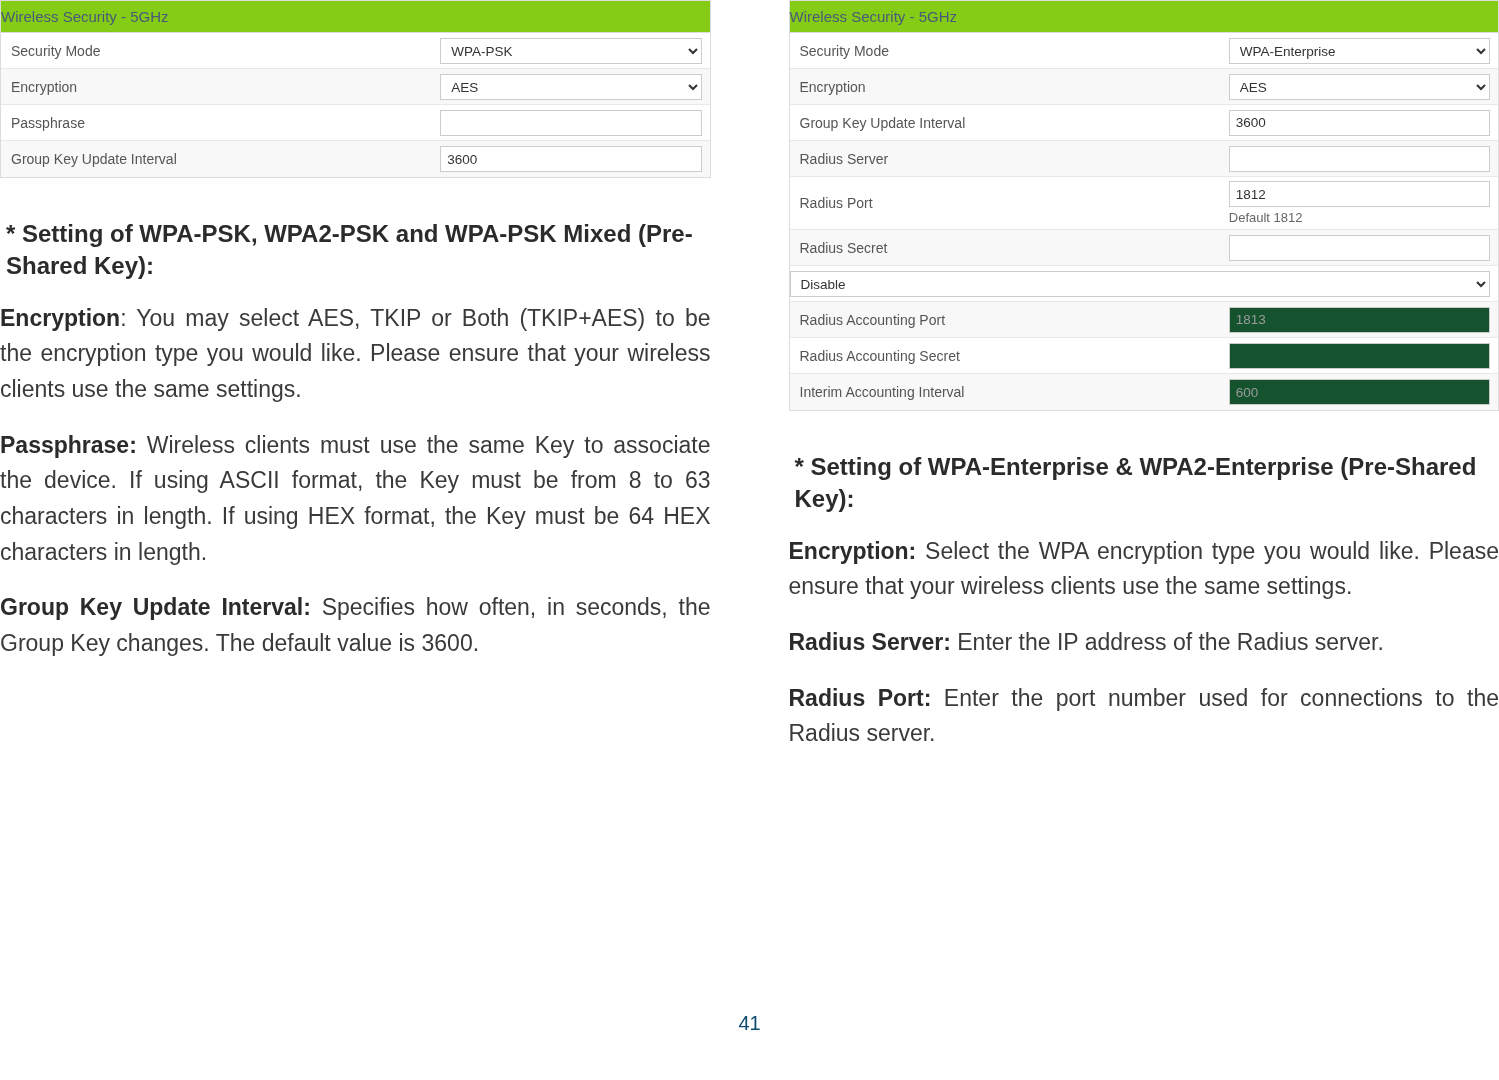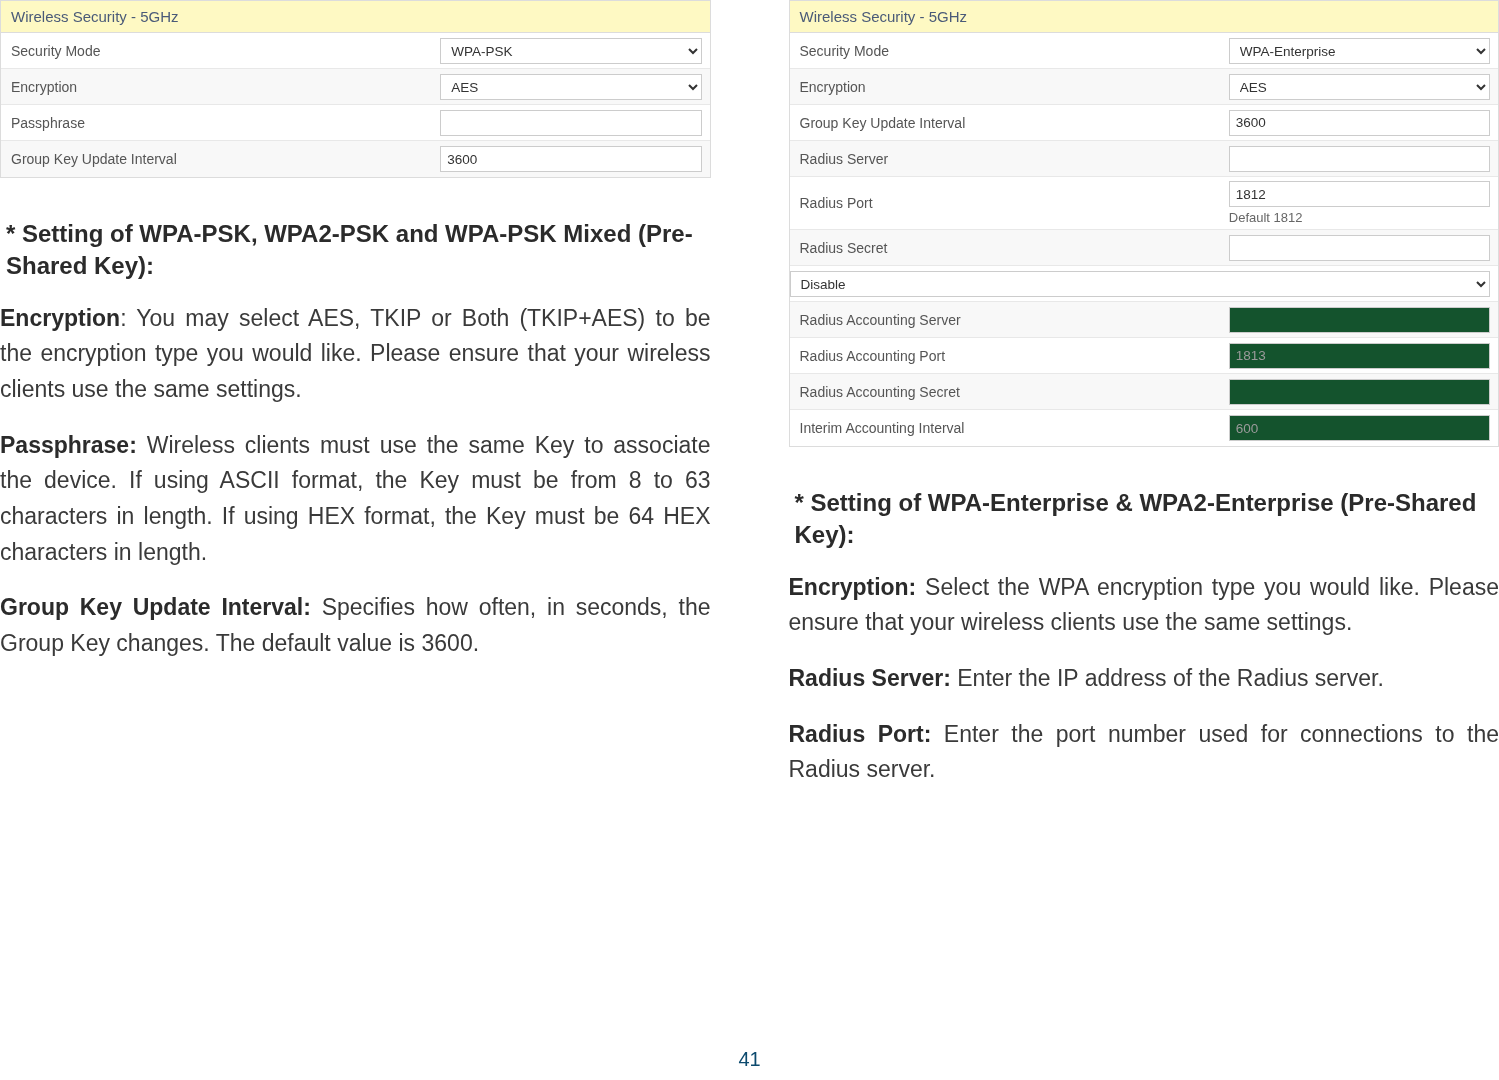--- a/index.html
+++ b/index.html
@@ -19,24 +19,24 @@
     padding: 0 50px 0 0;
   }
   .column-right {
     padding: 0 0 0 28px;
   }
   .panel {
     border: 1px solid #dcdcdc;
     margin-bottom: 40px;
   }
   .panel-header {
-    background: #fef9c3;
+    background: #84cc16;
     color: #4a5a78;
     font-size: 15px;
-    padding: 7px 10px;
+    padding: 7px 0;
     border-bottom: 1px solid #dcdcdc;
   }
   .panel-row {
     display: flex;
     align-items: center;
     border-bottom: 1px solid #e8e8e8;
     background: #fff;
     min-height: 36px;
   }
   .panel-row:nth-child(even) {
@@ -194,26 +194,20 @@
             <div class="panel-control">
               <input type="text" style="">
             </div>
           </div>
           <div class="panel-row">
             <div class="panel-control">
               <select><option>Disable</option></select>
             </div>
           </div>
           <div class="panel-row">
-            <div class="panel-label">Radius Accounting Server</div>
-            <div class="panel-control">
-              <input type="text" disabled="" style="">
-            </div>
-          </div>
-          <div class="panel-row">
             <div class="panel-label">Radius Accounting Port</div>
             <div class="panel-control">
               <input type="text" placeholder="1813" disabled="" style="">
             </div>
           </div>
           <div class="panel-row">
             <div class="panel-label">Radius Accounting Secret</div>
             <div class="panel-control">
               <input type="text" disabled="" style="">
             </div>

